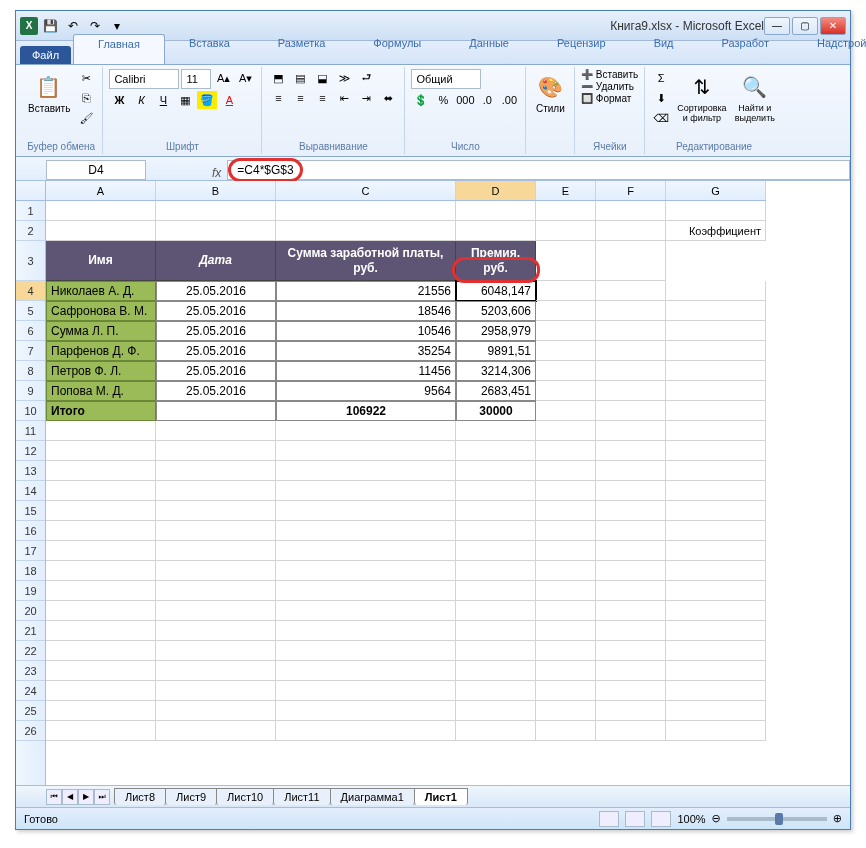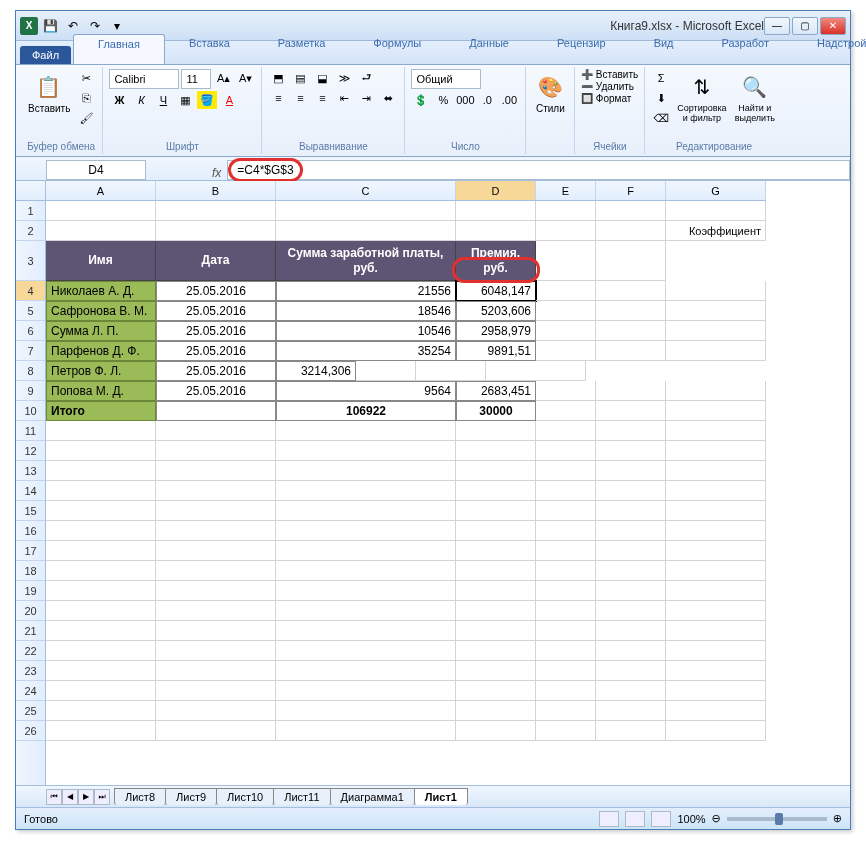--- a/index.html
+++ b/index.html
@@ -296,21 +296,21 @@
               <div class="cell" style="width: 110px;"></div>
               <div class="cell" style="width: 120px;"></div>
               <div class="cell" style="width: 180px;"></div>
               <div class="cell" style="width: 80px;"></div>
               <div class="cell" style="width: 60px;"></div>
               <div class="cell" style="width: 70px;"></div>
               <div class="cell coef-hdr" style="width: 100px;">Коэффициент</div>
             </div>
             <div class="cell-row tall">
               <div class="cell hdr-cell" style="width: 110px; white-space: normal; text-align: center; line-height: 1.2;">Имя</div>
-              <div class="cell hdr-cell" style="width: 120px; white-space: normal; text-align: center; line-height: 1.2;">Дата</div>
+              <div class="cell hdr-cell" style="width: 120px; white-space: normal; text-align: center; line-height: 1.2; font-style: italic;">Дата</div>
               <div class="cell hdr-cell" style="width: 180px; white-space: normal; text-align: center; line-height: 1.2;">Сумма заработной платы, руб.</div>
               <div class="cell hdr-cell" style="width: 80px; white-space: normal; text-align: center; line-height: 1.2;">Премия, руб.</div>
               <div class="cell" style="width: 60px;"></div>
               <div class="cell" style="width: 70px;"></div>
             </div>
             <div class="cell-row">
               <div class="cell name-cell" style="width: 110px;">Николаев А. Д.</div>
               <div class="cell data-cell center" style="width: 120px;">25.05.2016</div>
               <div class="cell data-cell right" style="width: 180px;">21556</div>
               <div class="cell data-cell right selected-cell" style="width: 80px;">6048,147</div>
@@ -341,20 +341,21 @@
               <div class="cell data-cell center" style="width: 120px;">25.05.2016</div>
               <div class="cell data-cell right" style="width: 180px;">35254</div>
               <div class="cell data-cell right" style="width: 80px;">9891,51</div>
               <div class="cell" style="width: 60px;"></div>
               <div class="cell" style="width: 70px;"></div>
               <div class="cell" style="width: 100px;"></div>
             </div>
             <div class="cell-row">
               <div class="cell name-cell" style="width: 110px;">Петров Ф. Л.</div>
               <div class="cell data-cell center" style="width: 120px;">25.05.2016</div>
+              <div class="cell data-cell right" style="width: 180px;">11456</div>
               <div class="cell data-cell right" style="width: 80px;">3214,306</div>
               <div class="cell" style="width: 60px;"></div>
               <div class="cell" style="width: 70px;"></div>
               <div class="cell" style="width: 100px;"></div>
             </div>
             <div class="cell-row">
               <div class="cell name-cell" style="width: 110px;">Попова М. Д.</div>
               <div class="cell data-cell center" style="width: 120px;">25.05.2016</div>
               <div class="cell data-cell right" style="width: 180px; padding-left: 28px;">9564</div>
               <div class="cell data-cell right" style="width: 80px;">2683,451</div>

